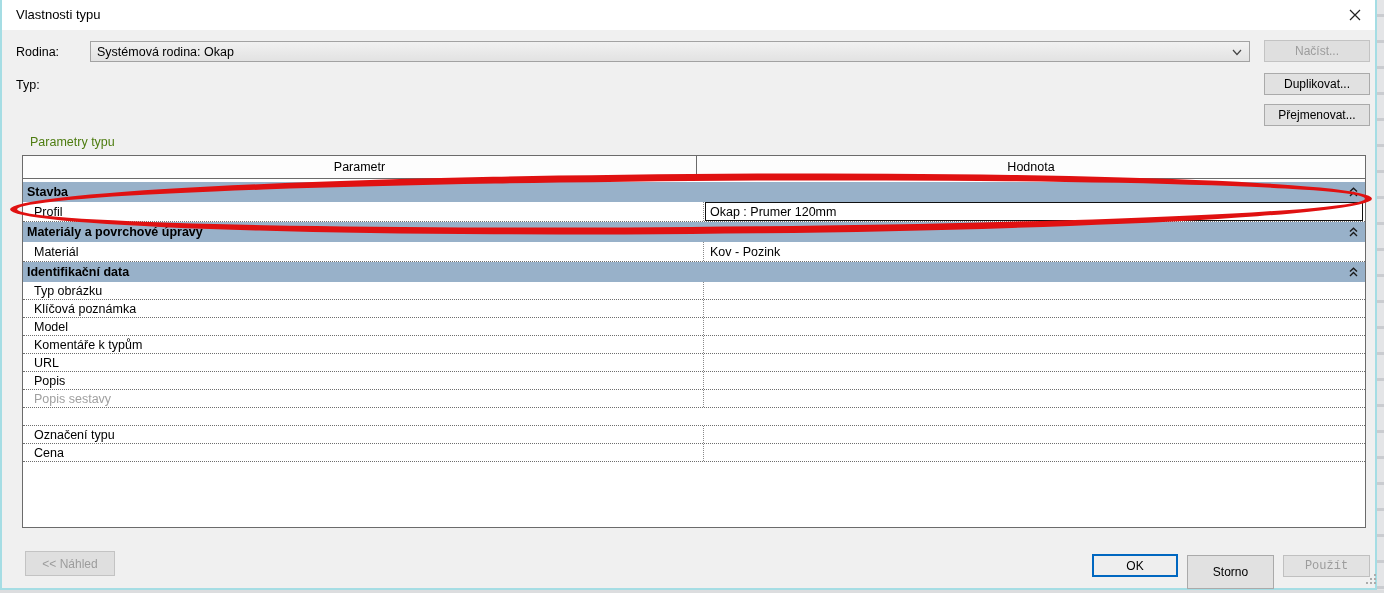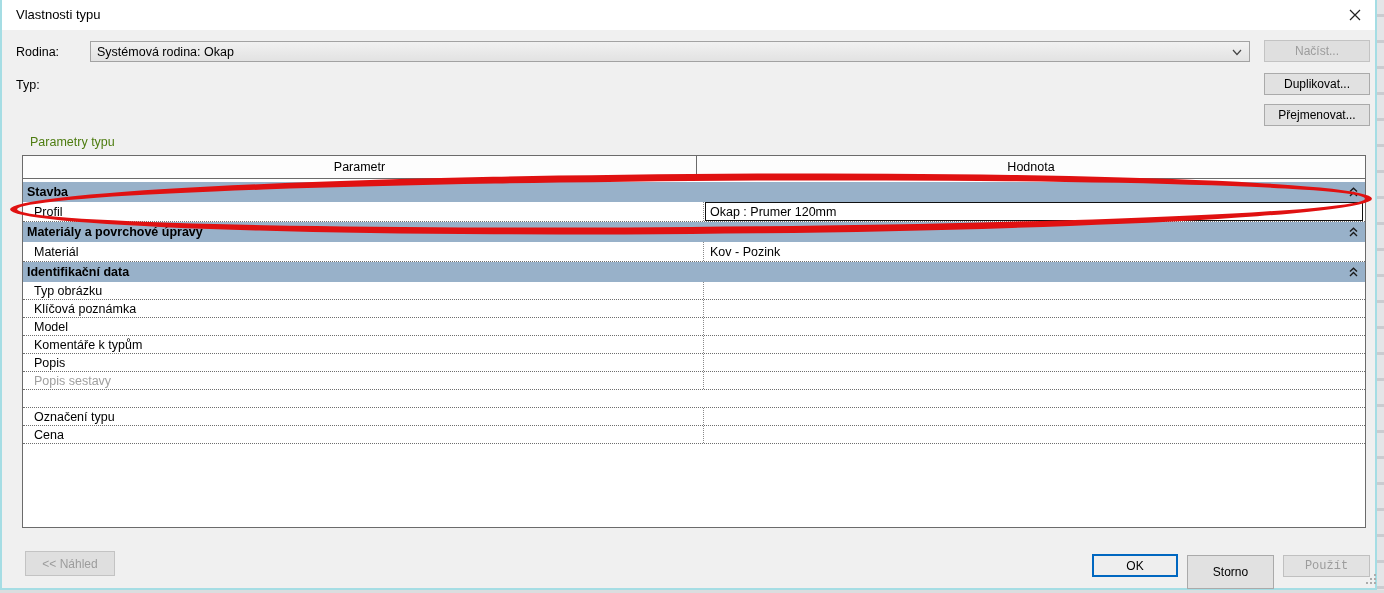--- a/index.html
+++ b/index.html
@@ -169,20 +169,24 @@
         </div>
         <div class="param-row slim">
           <div class="p-name">Model</div>
           <div class="p-val"></div>
         </div>
         <div class="param-row slim">
           <div class="p-name">Komentáře k typům</div>
           <div class="p-val"></div>
         </div>
         <div class="param-row slim">
+          <div class="p-name">URL</div>
+          <div class="p-val"></div>
+        </div>
+        <div class="param-row slim">
           <div class="p-name">Popis</div>
           <div class="p-val"></div>
         </div>
         <div class="param-row slim gray">
           <div class="p-name">Popis sestavy</div>
           <div class="p-val"></div>
         </div>
         <div class="param-row slim">
           <div class="p-val"></div>
         </div>

